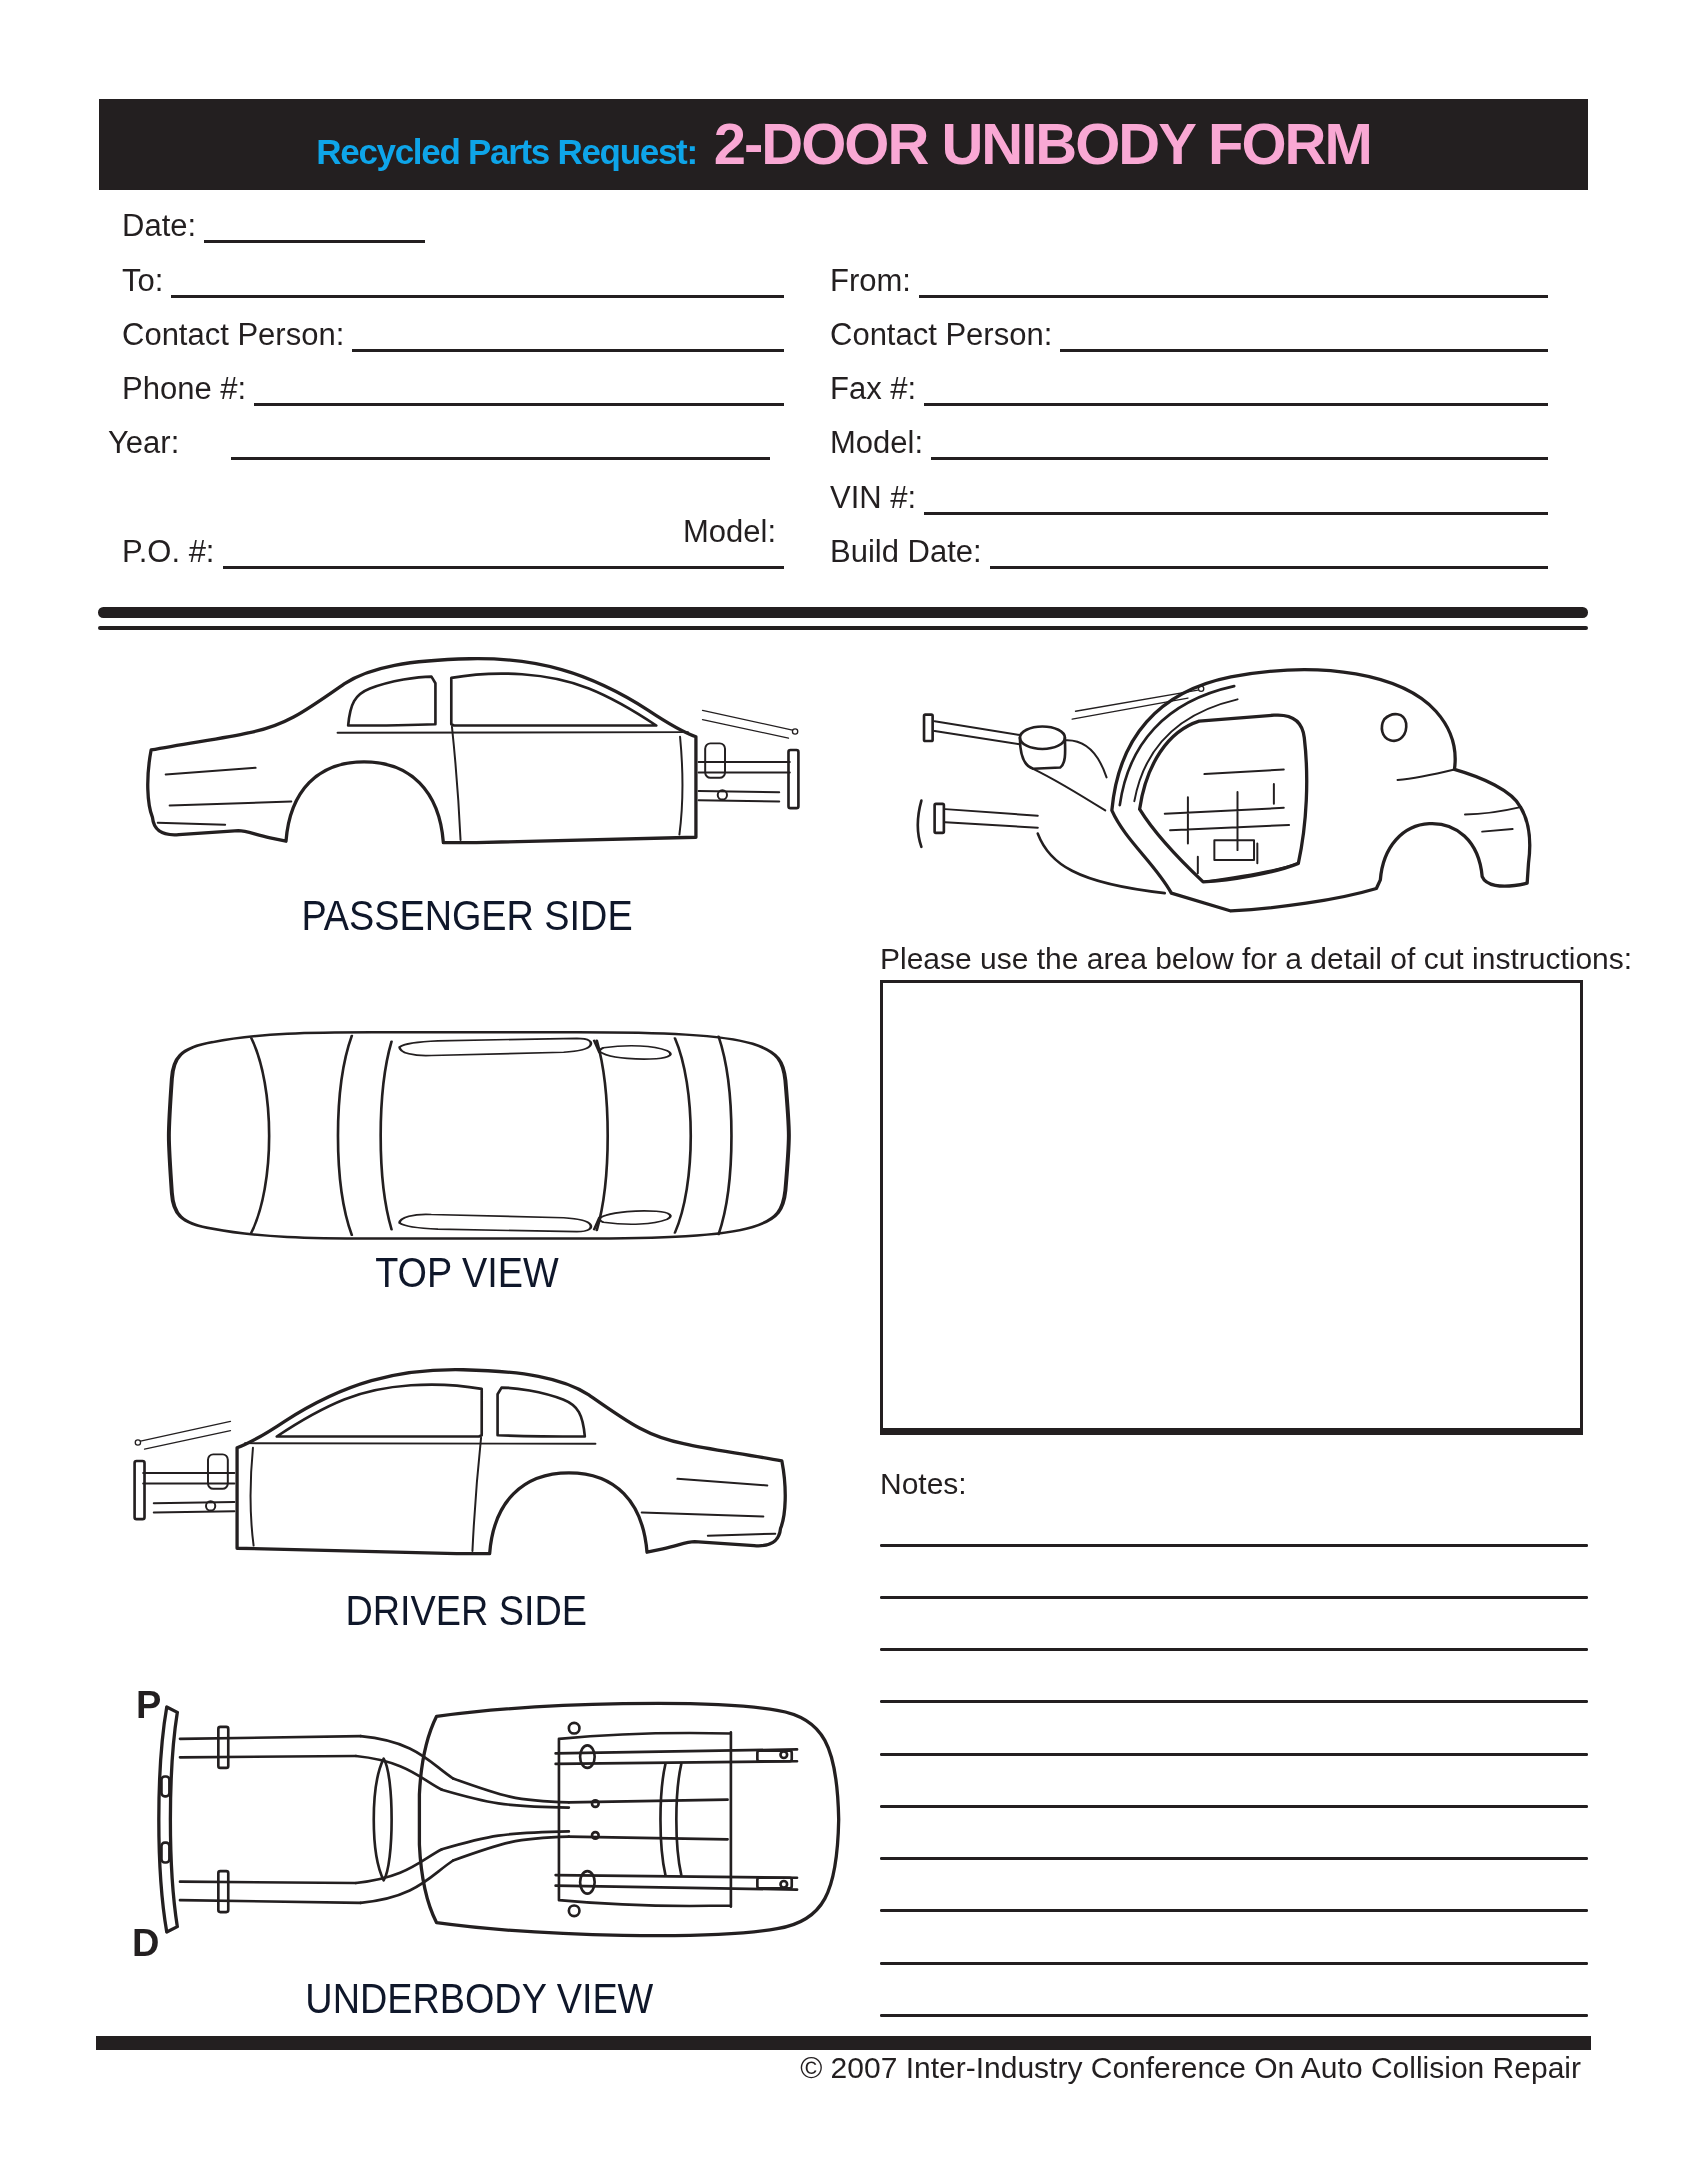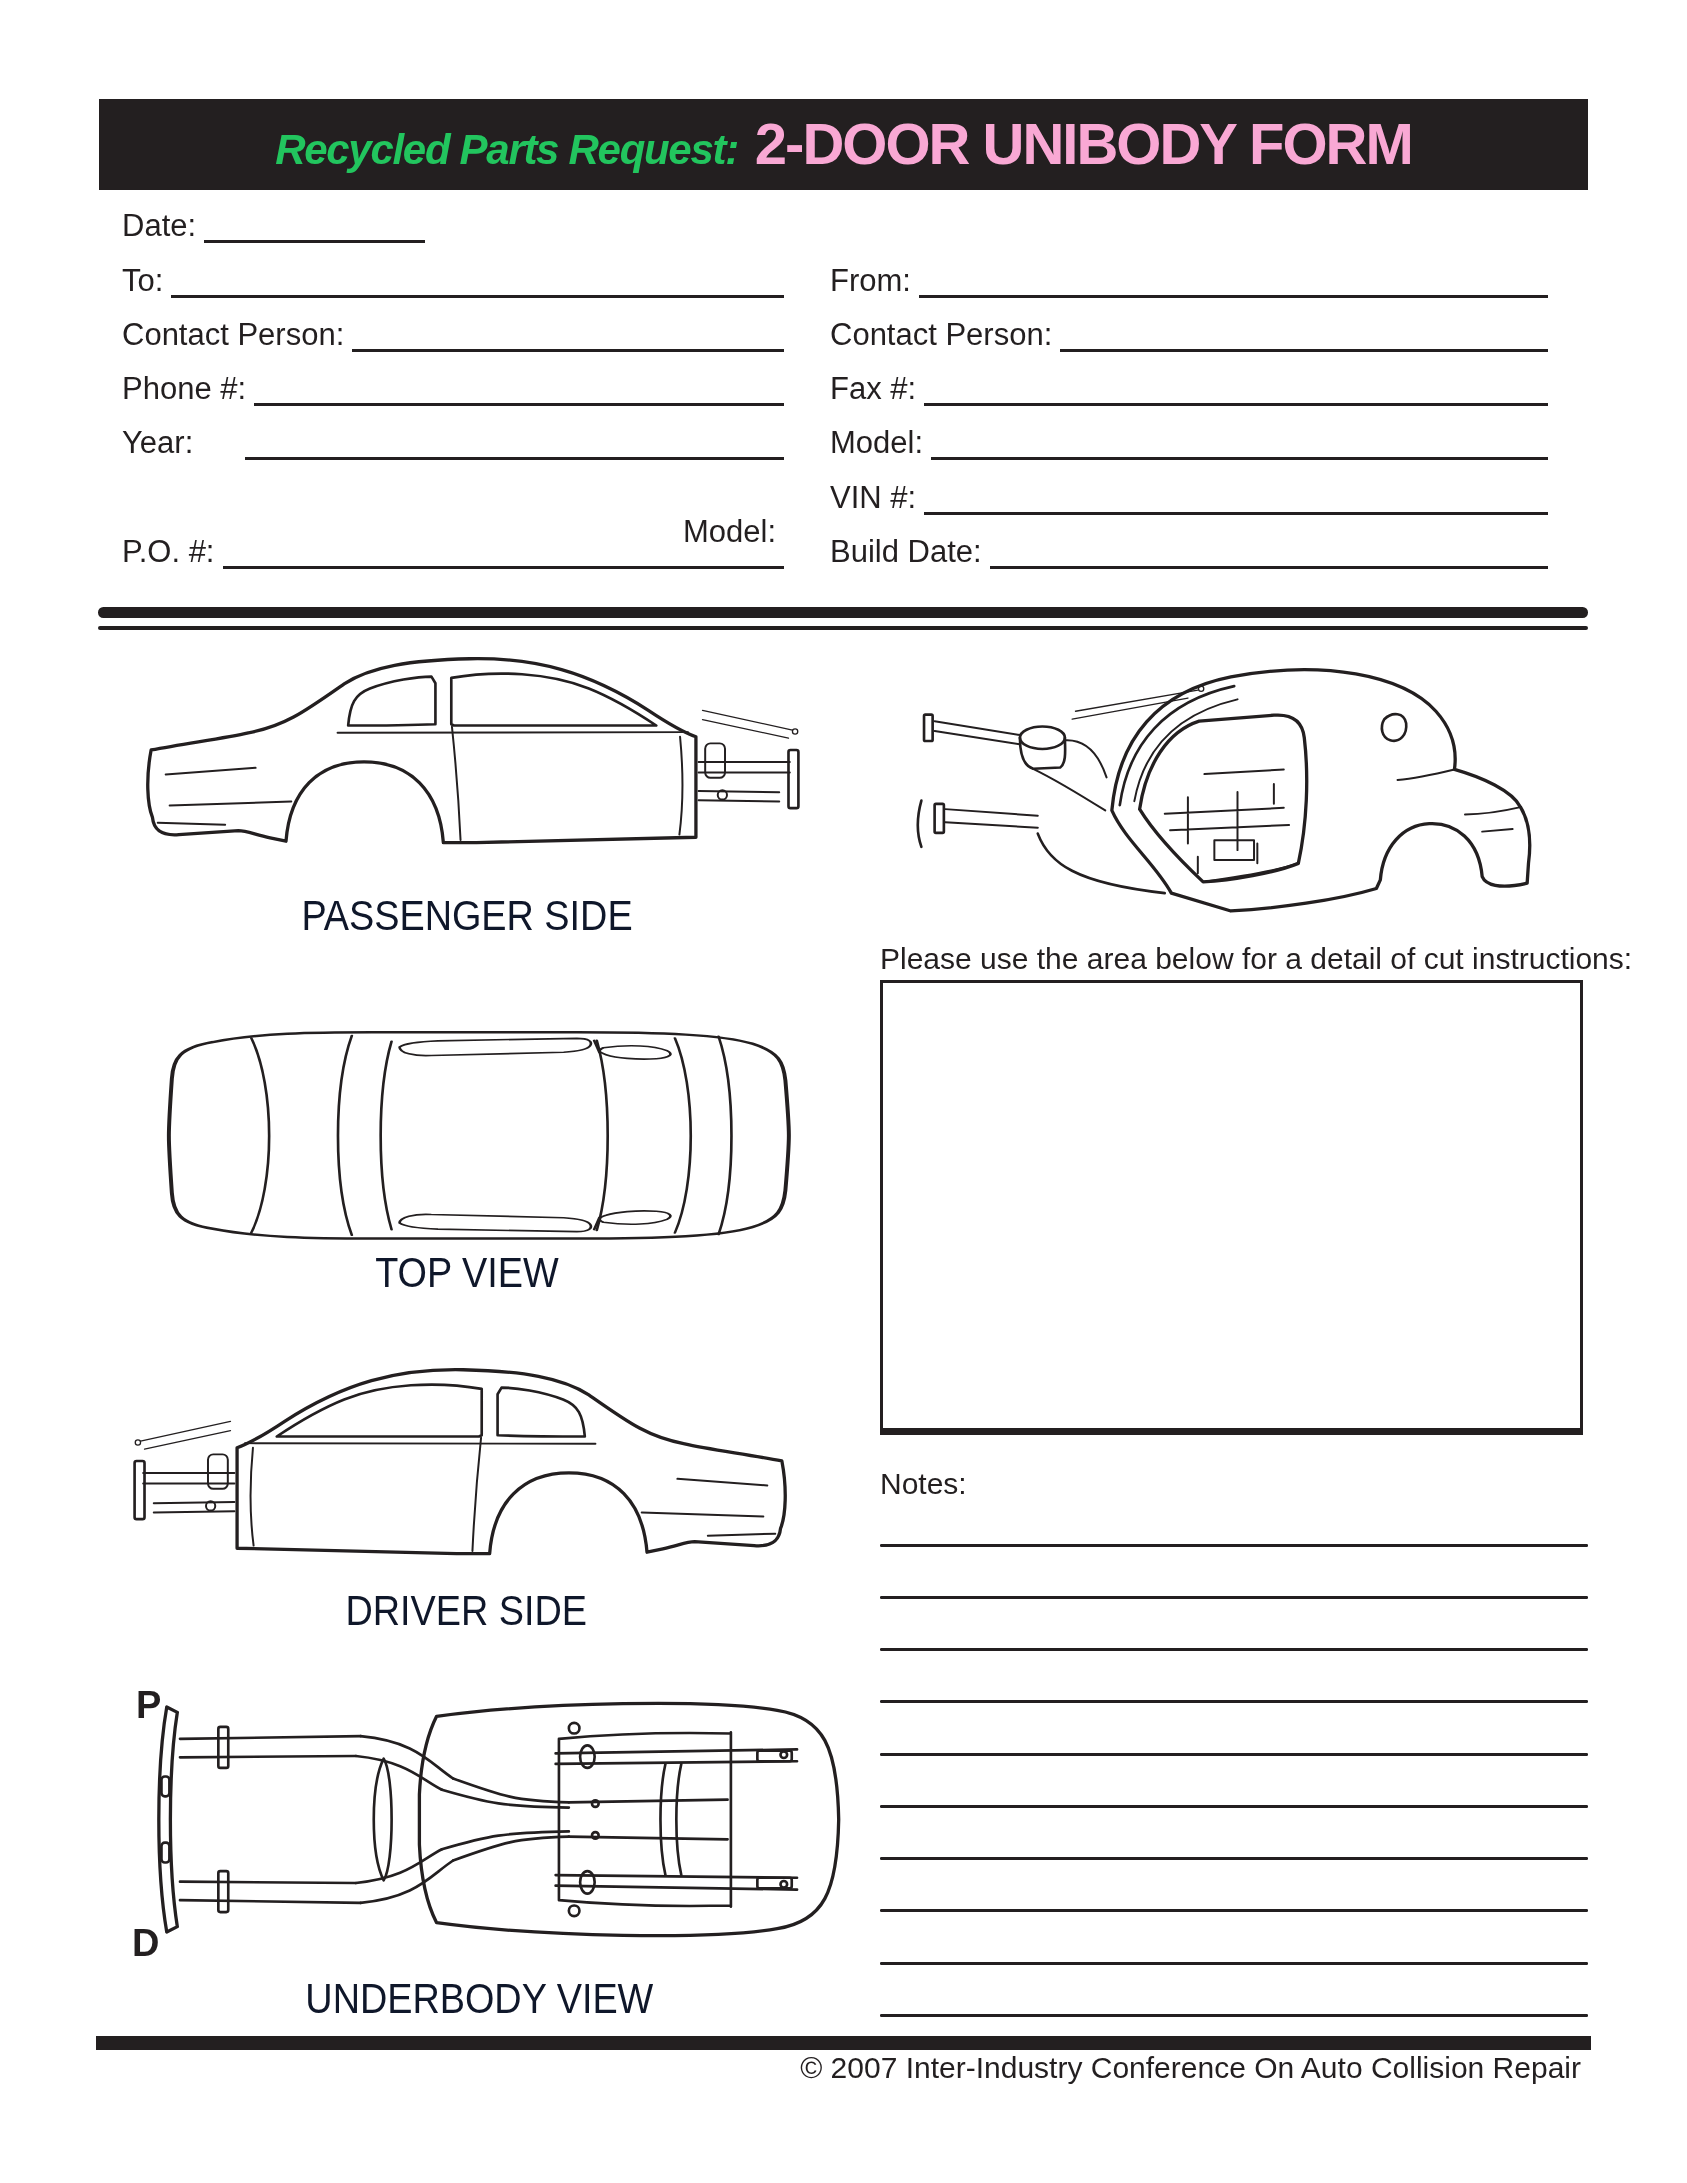--- a/index.html
+++ b/index.html
@@ -8,21 +8,21 @@
     font-family:"Liberation Sans", sans-serif; color:#231f20; overflow:hidden;
   }
 
   
   .header-bar {
     position:absolute; left:99px; top:99px; width:1489px; height:91px;
     background:#231f20; display:flex; align-items:baseline; justify-content:center;
     gap:18.5px; padding-top:0;
   }
   .header-inner { display:flex; align-items:baseline; gap:17px; margin-top:12px; }
-  .title-prefix { color:#22c55e; font-style:italic; font-weight:bold; font-size:42px; letter-spacing:-1.3px; line-height:66px; }
+  .title-prefix { color:#0ea5e9; font-weight:bold; font-size:35px; letter-spacing:-1.3px; line-height:66px; }
   .title-main  { color:#f9a8d4; font-weight:bold; font-size:58px; letter-spacing:-2px; line-height:66px; }
 
   
   .frow { position:absolute; display:flex; align-items:flex-end; height:41px; }
   .frow .lbl { font-size:31px; line-height:1.05; white-space:nowrap; padding-right:8px;margin-top:28px; }
   .frow .fill { flex:1 1 auto; border-bottom:3.3px solid #231f20; height:100%; }
 
   .rule-thick { position:absolute; left:98px; width:1490px; height:11.2px; background:#231f20; border-radius:5.3px; }
   .rule-thin  { position:absolute; left:98px; width:1490px; height:4px;  background:#231f20; border-radius:2px; }
 
@@ -66,21 +66,21 @@
     <span class="fill"></span>
   </div>
   <div class="frow" style="left:122px; top:311px; width:662px;">
     <span class="lbl">Contact Person:</span>
     <span class="fill"></span>
   </div>
   <div class="frow" style="left:122px; top:365px; width:662px;">
     <span class="lbl">Phone #:</span>
     <span class="fill"></span>
   </div>
-  <div class="frow" style="left:122px; top:419px; width:662px;gap:44px;">
+  <div class="frow" style="left:108px; top:419px; width:662px;gap:44px;">
     <span class="lbl">Year:</span>
     <span class="fill"></span>
   </div>
   <div class="frow" style="left:122px; top:488px; width:662px;flex-direction:column;">
     <span class="lbl">Model:</span>
     <span class="fill"></span>
   </div>
   <div class="frow" style="left:122px; top:528px; width:662px;">
     <span class="lbl">P.O. #:</span>
     <span class="fill"></span>

